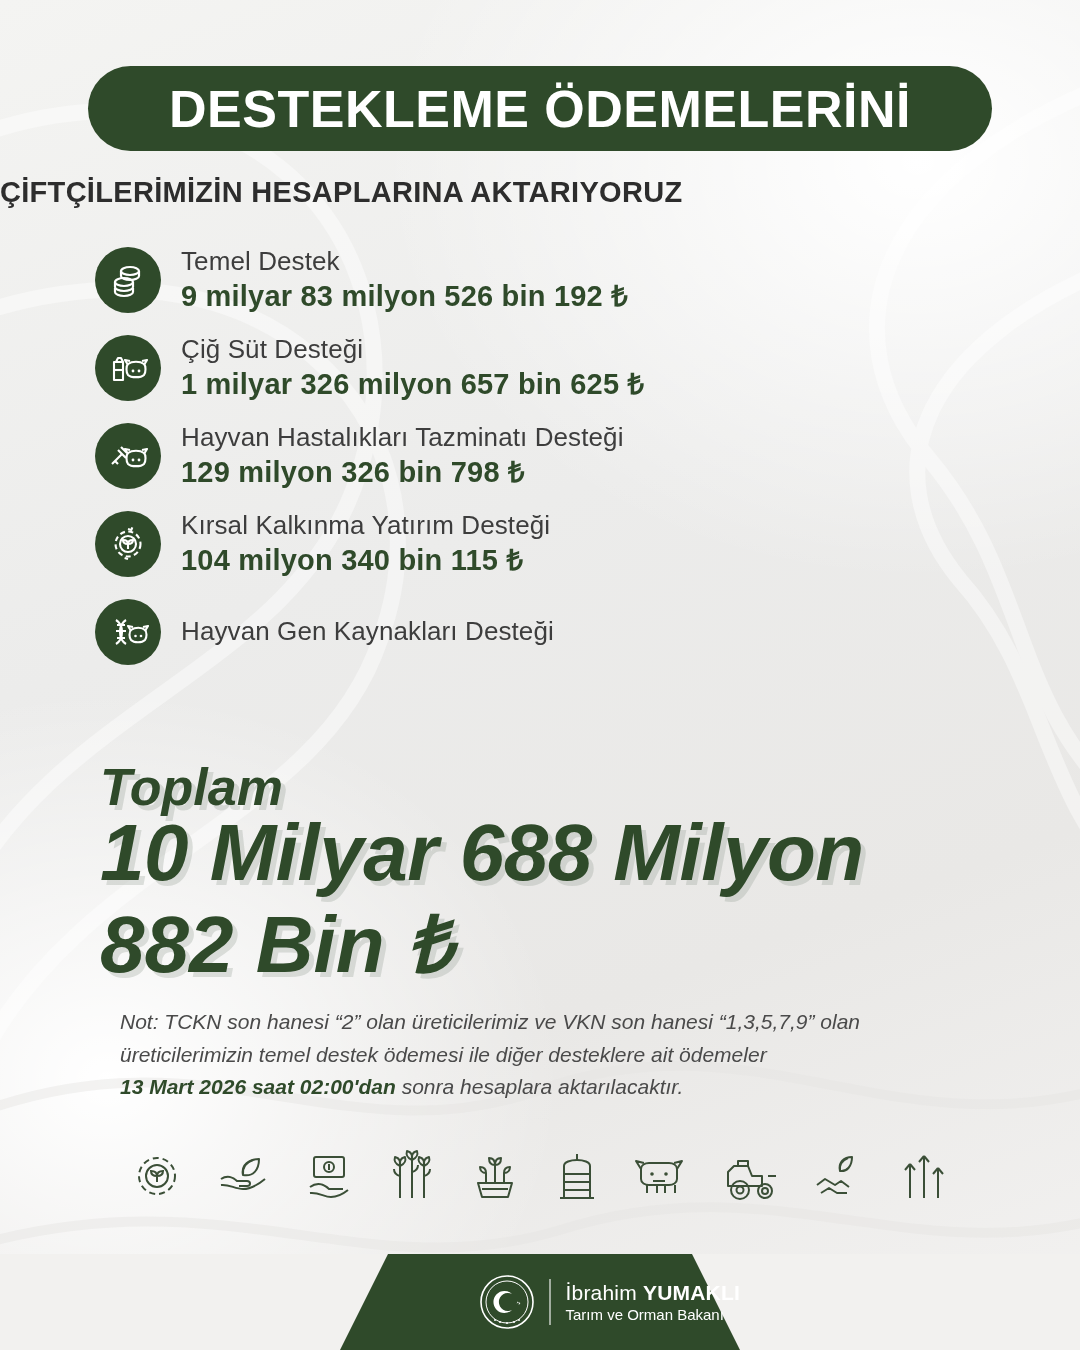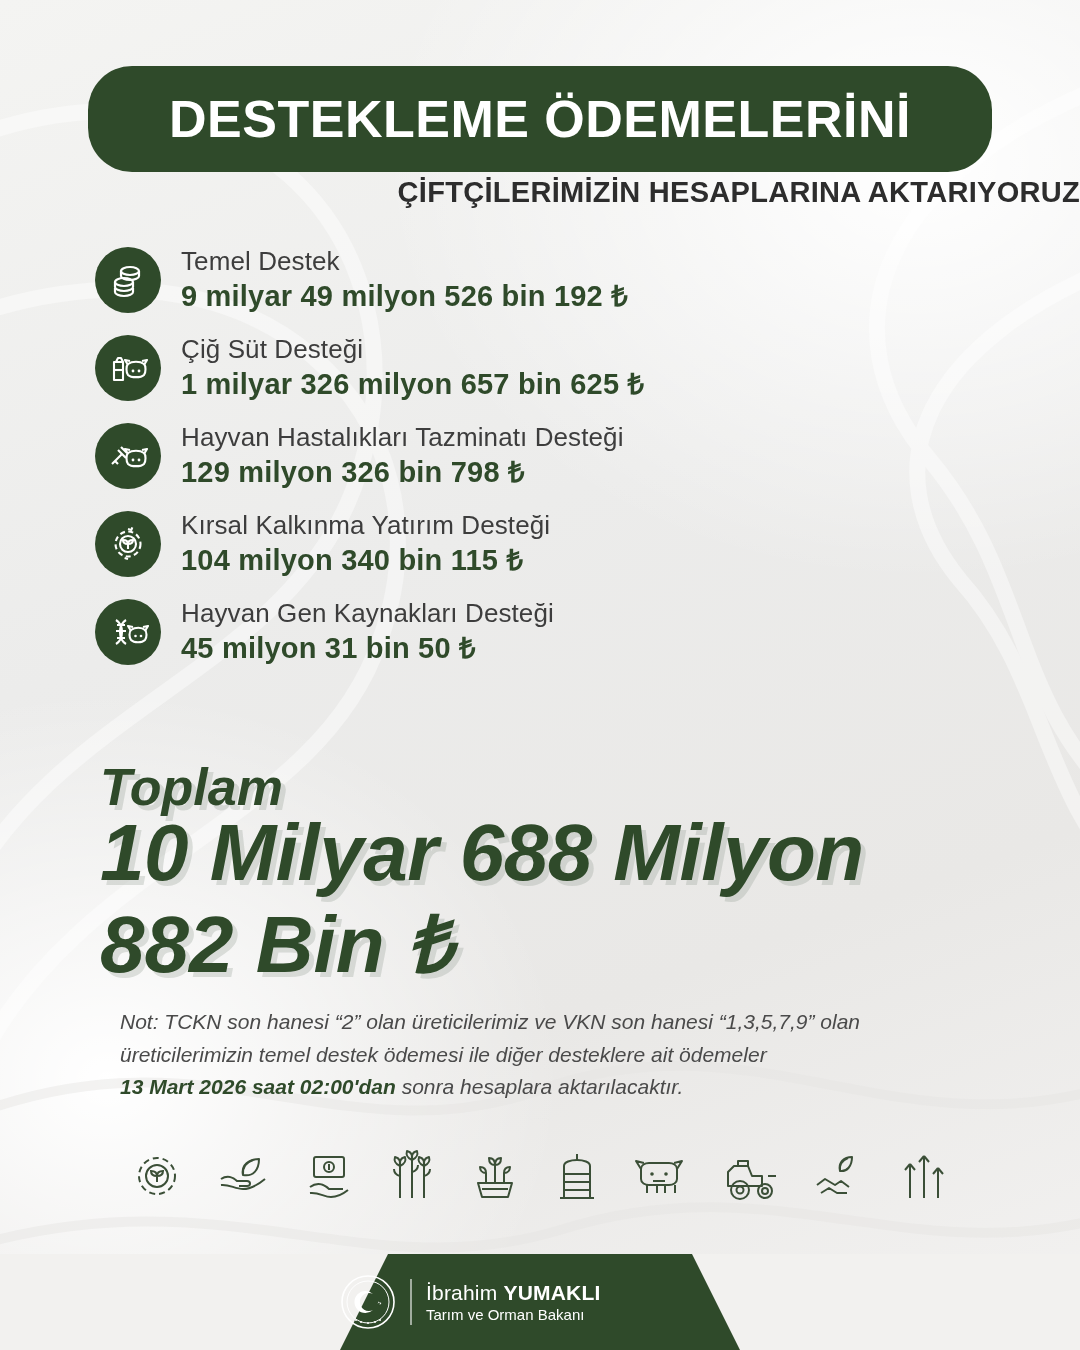--- a/index.html
+++ b/index.html
@@ -24,37 +24,37 @@
     overflow: hidden;
   }
 
   
   .swirls { position: absolute; inset: 0; opacity: .5; pointer-events: none; }
 
   
   .title-pill {
     position: absolute;
     left: 88px; top: 66px;
-    width: 904px; height: 106px;
+    width: 904px; height: 85px;
     background: #2f4a2a;
     border-radius: 44px;
     display: flex; align-items: center; justify-content: center;
   }
   .title-pill .t {
     color: #ffffff;
     font-size: 52px;
     font-weight: bold;
     letter-spacing: 0.5px;
     white-space: nowrap;
   }
 
   .subtitle {
     position: absolute;
     left: 0; top: 176px; width: 1080px;
-    text-align: right;
+    text-align: left;
     color: #2d2d2d;
     font-size: 29px;
     font-weight: bold;
     letter-spacing: 0.3px;
   }
 
   
   .items {
     position: absolute;
     left: 95px; top: 236px;
@@ -142,21 +142,21 @@
     position: absolute; left: 0; bottom: 0; width: 1080px; height: 96px;
     background: #f2f1ef;
   }
   .footer-shape {
     position: absolute; left: 340px; bottom: 0; width: 400px; height: 96px;
     background: #2f4a2a;
     clip-path: polygon(12% 0%, 88% 0%, 100% 100%, 0% 100%);
   }
   .footer-inner {
     position: absolute; left: 340px; bottom: 0; width: 400px; height: 96px;
-    display: flex; align-items: center; justify-content: flex-start; gap: 14px;
+    display: flex; align-items: center; justify-content: flex-end; gap: 14px;
   }
   .seal { width: 56px; height: 56px; flex: 0 0 56px; }
   .fsep { width: 2px; height: 46px; background: rgba(255,255,255,.55); }
   .fnames { color: #ffffff; line-height: 1.25; }
   .fnames .n1 { font-size: 21px; font-weight: bold; letter-spacing: .2px; }
   .fnames .n1 .light { font-weight: 400; }
   .fnames .n2 { font-size: 15px; font-weight: 400; }
 </style>
 </head>
 <body>
@@ -190,21 +190,21 @@
             <ellipse cx="22" cy="11" rx="9" ry="4"></ellipse>
             <path d="M13,11 v5 c0,2.2 4,4 9,4 s9,-1.8 9,-4 v-5"></path>
             <ellipse cx="16" cy="22" rx="9" ry="4"></ellipse>
             <path d="M7,22 v5 c0,2.2 4,4 9,4 s9,-1.8 9,-4 v-5"></path>
             <path d="M7,28 v4 c0,2.2 4,4 9,4 s9,-1.8 9,-4 v-4"></path>
           </g>
         </svg>
       </div>
       <div class="txt">
         <div class="label">Temel Destek</div>
-        <div class="amount">9 milyar 49 milyon 526 bin 192 ₺</div>
+        <div class="amount">9 milyar 83 milyon 526 bin 192 ₺</div>
       </div>
     </div>
 
     <div class="item">
       <div class="badge">
         <svg width="42" height="40" viewBox="0 0 42 40">
           <g fill="none" stroke="#ffffff" stroke-width="2.1" stroke-linejoin="round">
             <path d="M7,14 h9 v18 h-9 z"></path>
             <path d="M9,14 l2,-4 h3 l2,4"></path>
             <path d="M7,22 h9"></path>
@@ -275,21 +275,20 @@
             <path d="M24,18 c4,-3 11,-3 14,0 c2,2 2,7 0,10 c-3,3 -11,3 -14,0 c-2,-3 -2,-8 0,-10 z"></path>
             <path d="M24,19 l-3,-5 l5,1"></path>
             <path d="M38,19 l3,-5 l-5,1"></path>
             <circle cx="28.5" cy="24" r="1.3" fill="#ffffff" stroke="none"></circle>
             <circle cx="34" cy="24" r="1.3" fill="#ffffff" stroke="none"></circle>
           </g>
         </svg>
       </div>
       <div class="txt">
         <div class="label">Hayvan Gen Kaynakları Desteği</div>
-        <div class="amount">45 milyon 31 bin 50 ₺</div>
       </div>
     </div>
   </div>
 
   <div class="total">
     <div class="word l1">Toplam</div>
     <div class="word l2">10 Milyar 688 Milyon</div>
     <div class="word l3">882 Bin ₺</div>
   </div>
 

